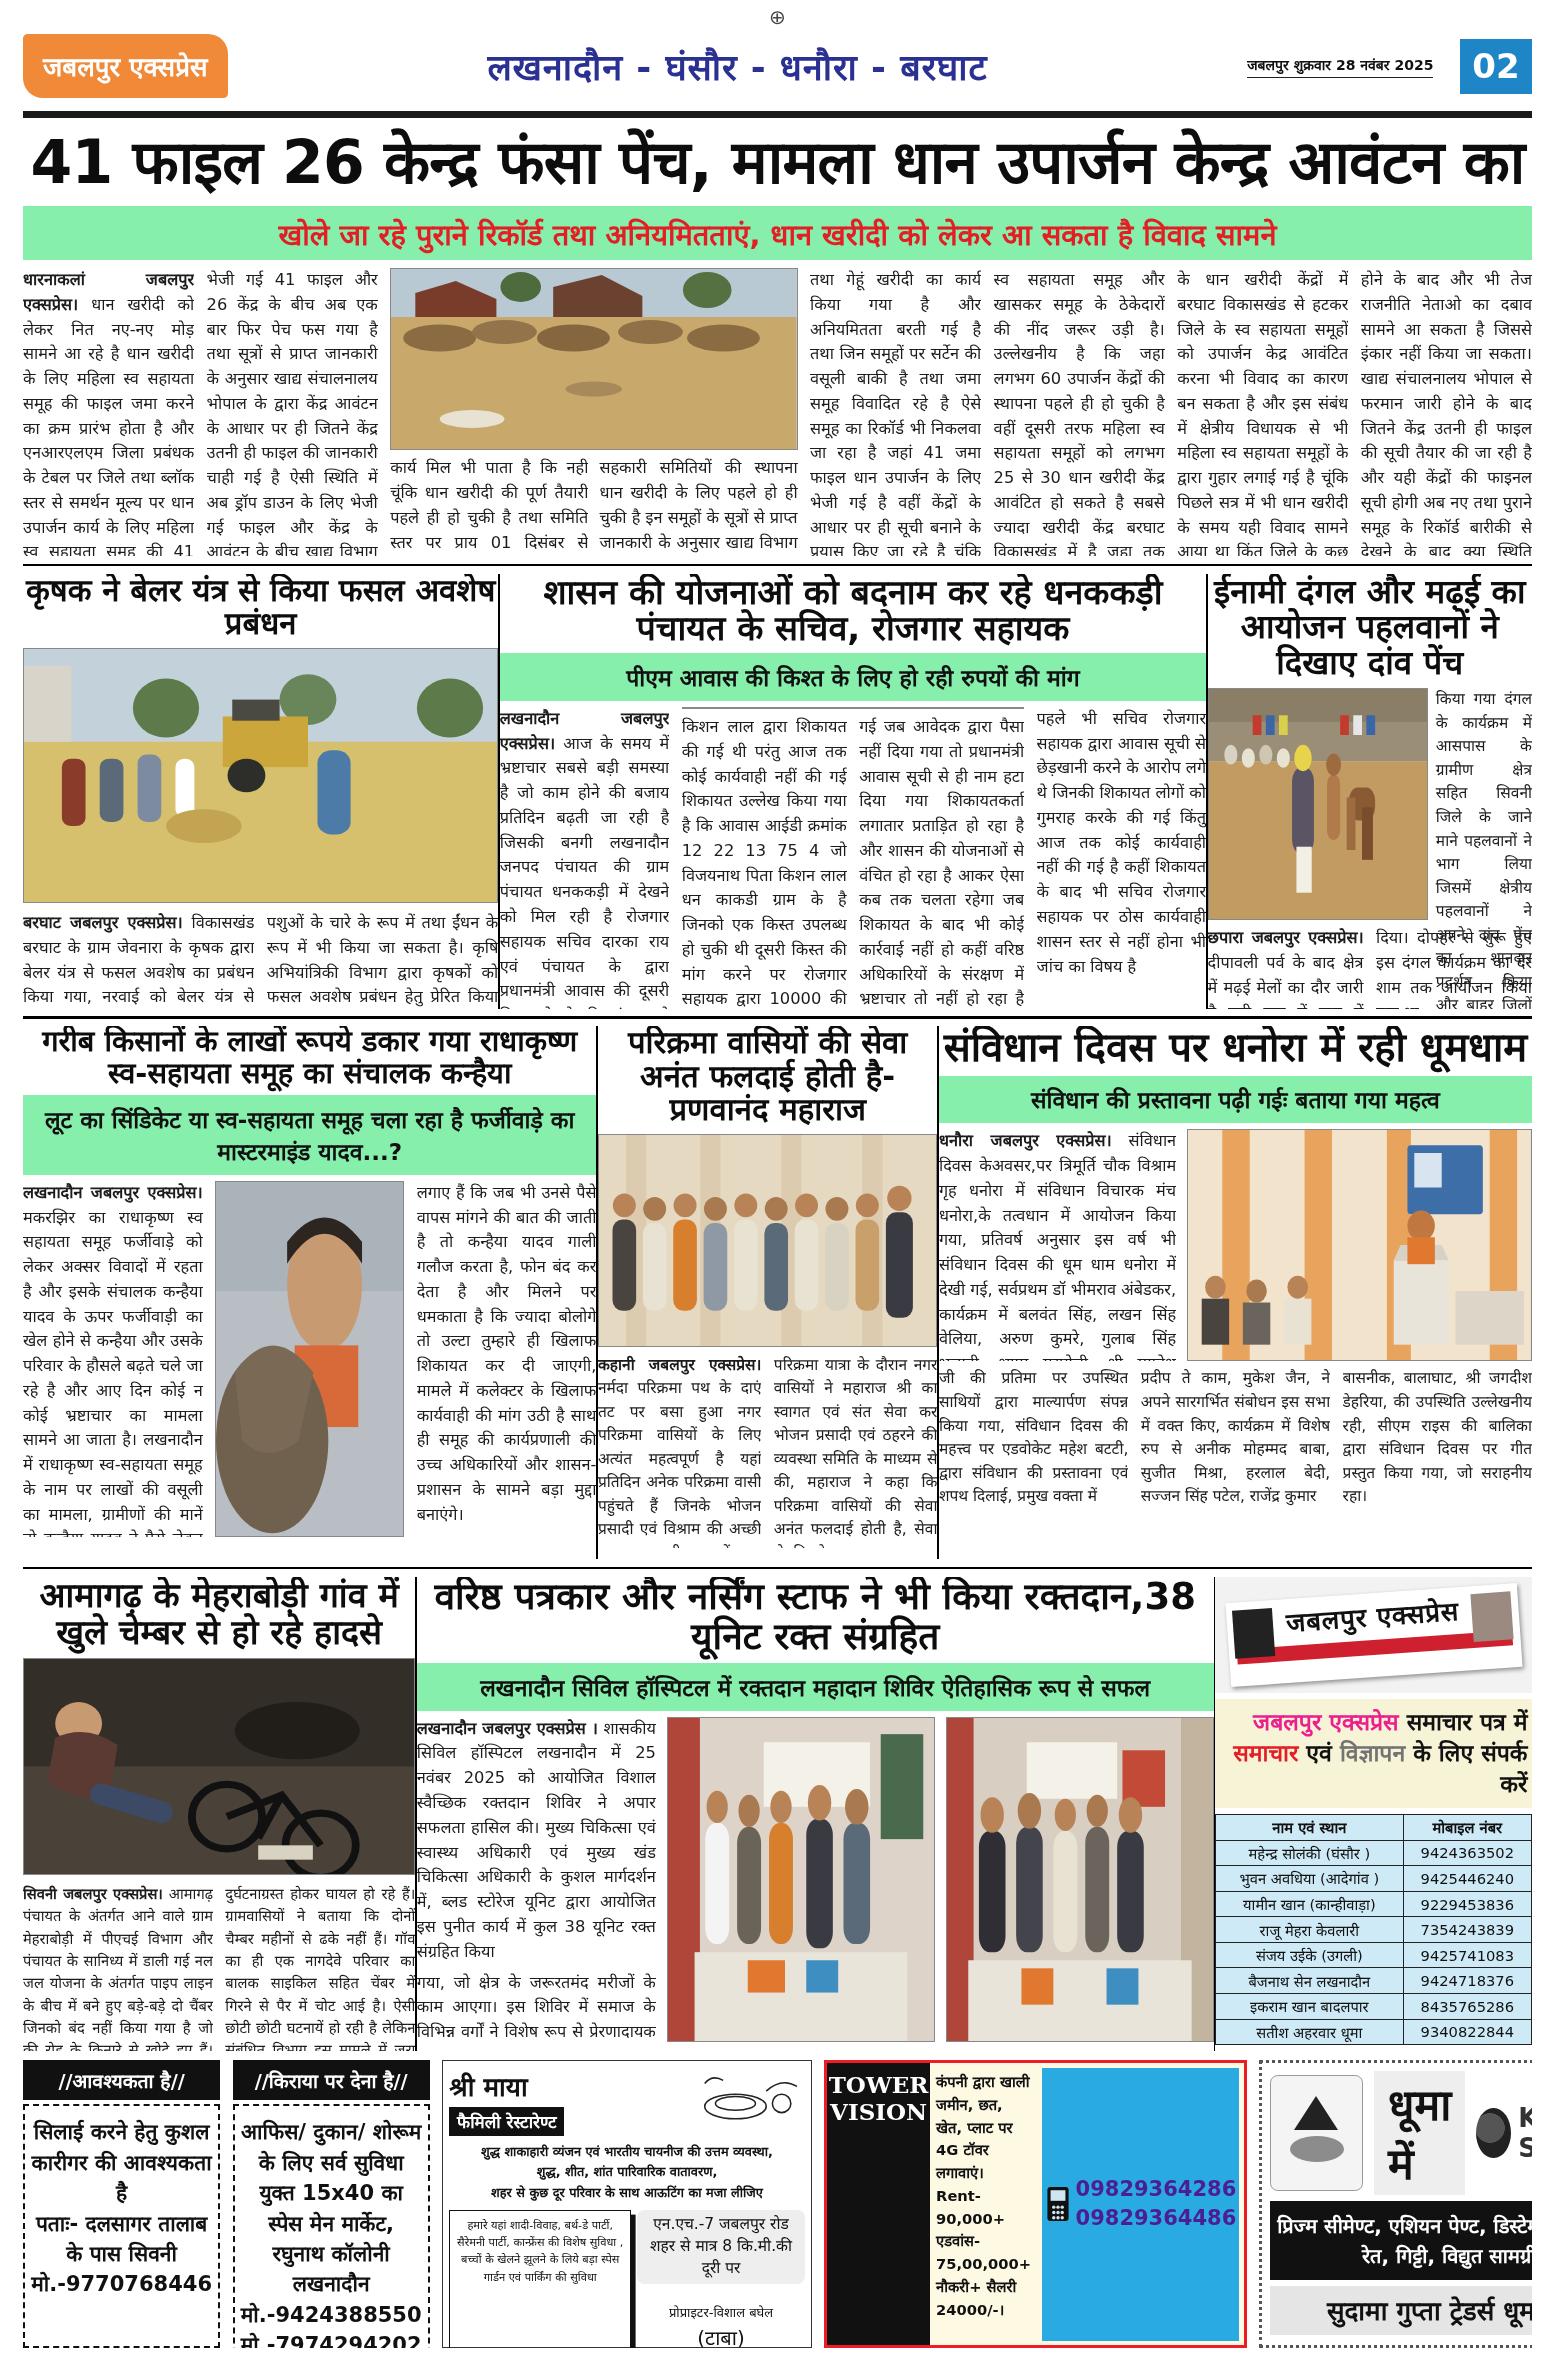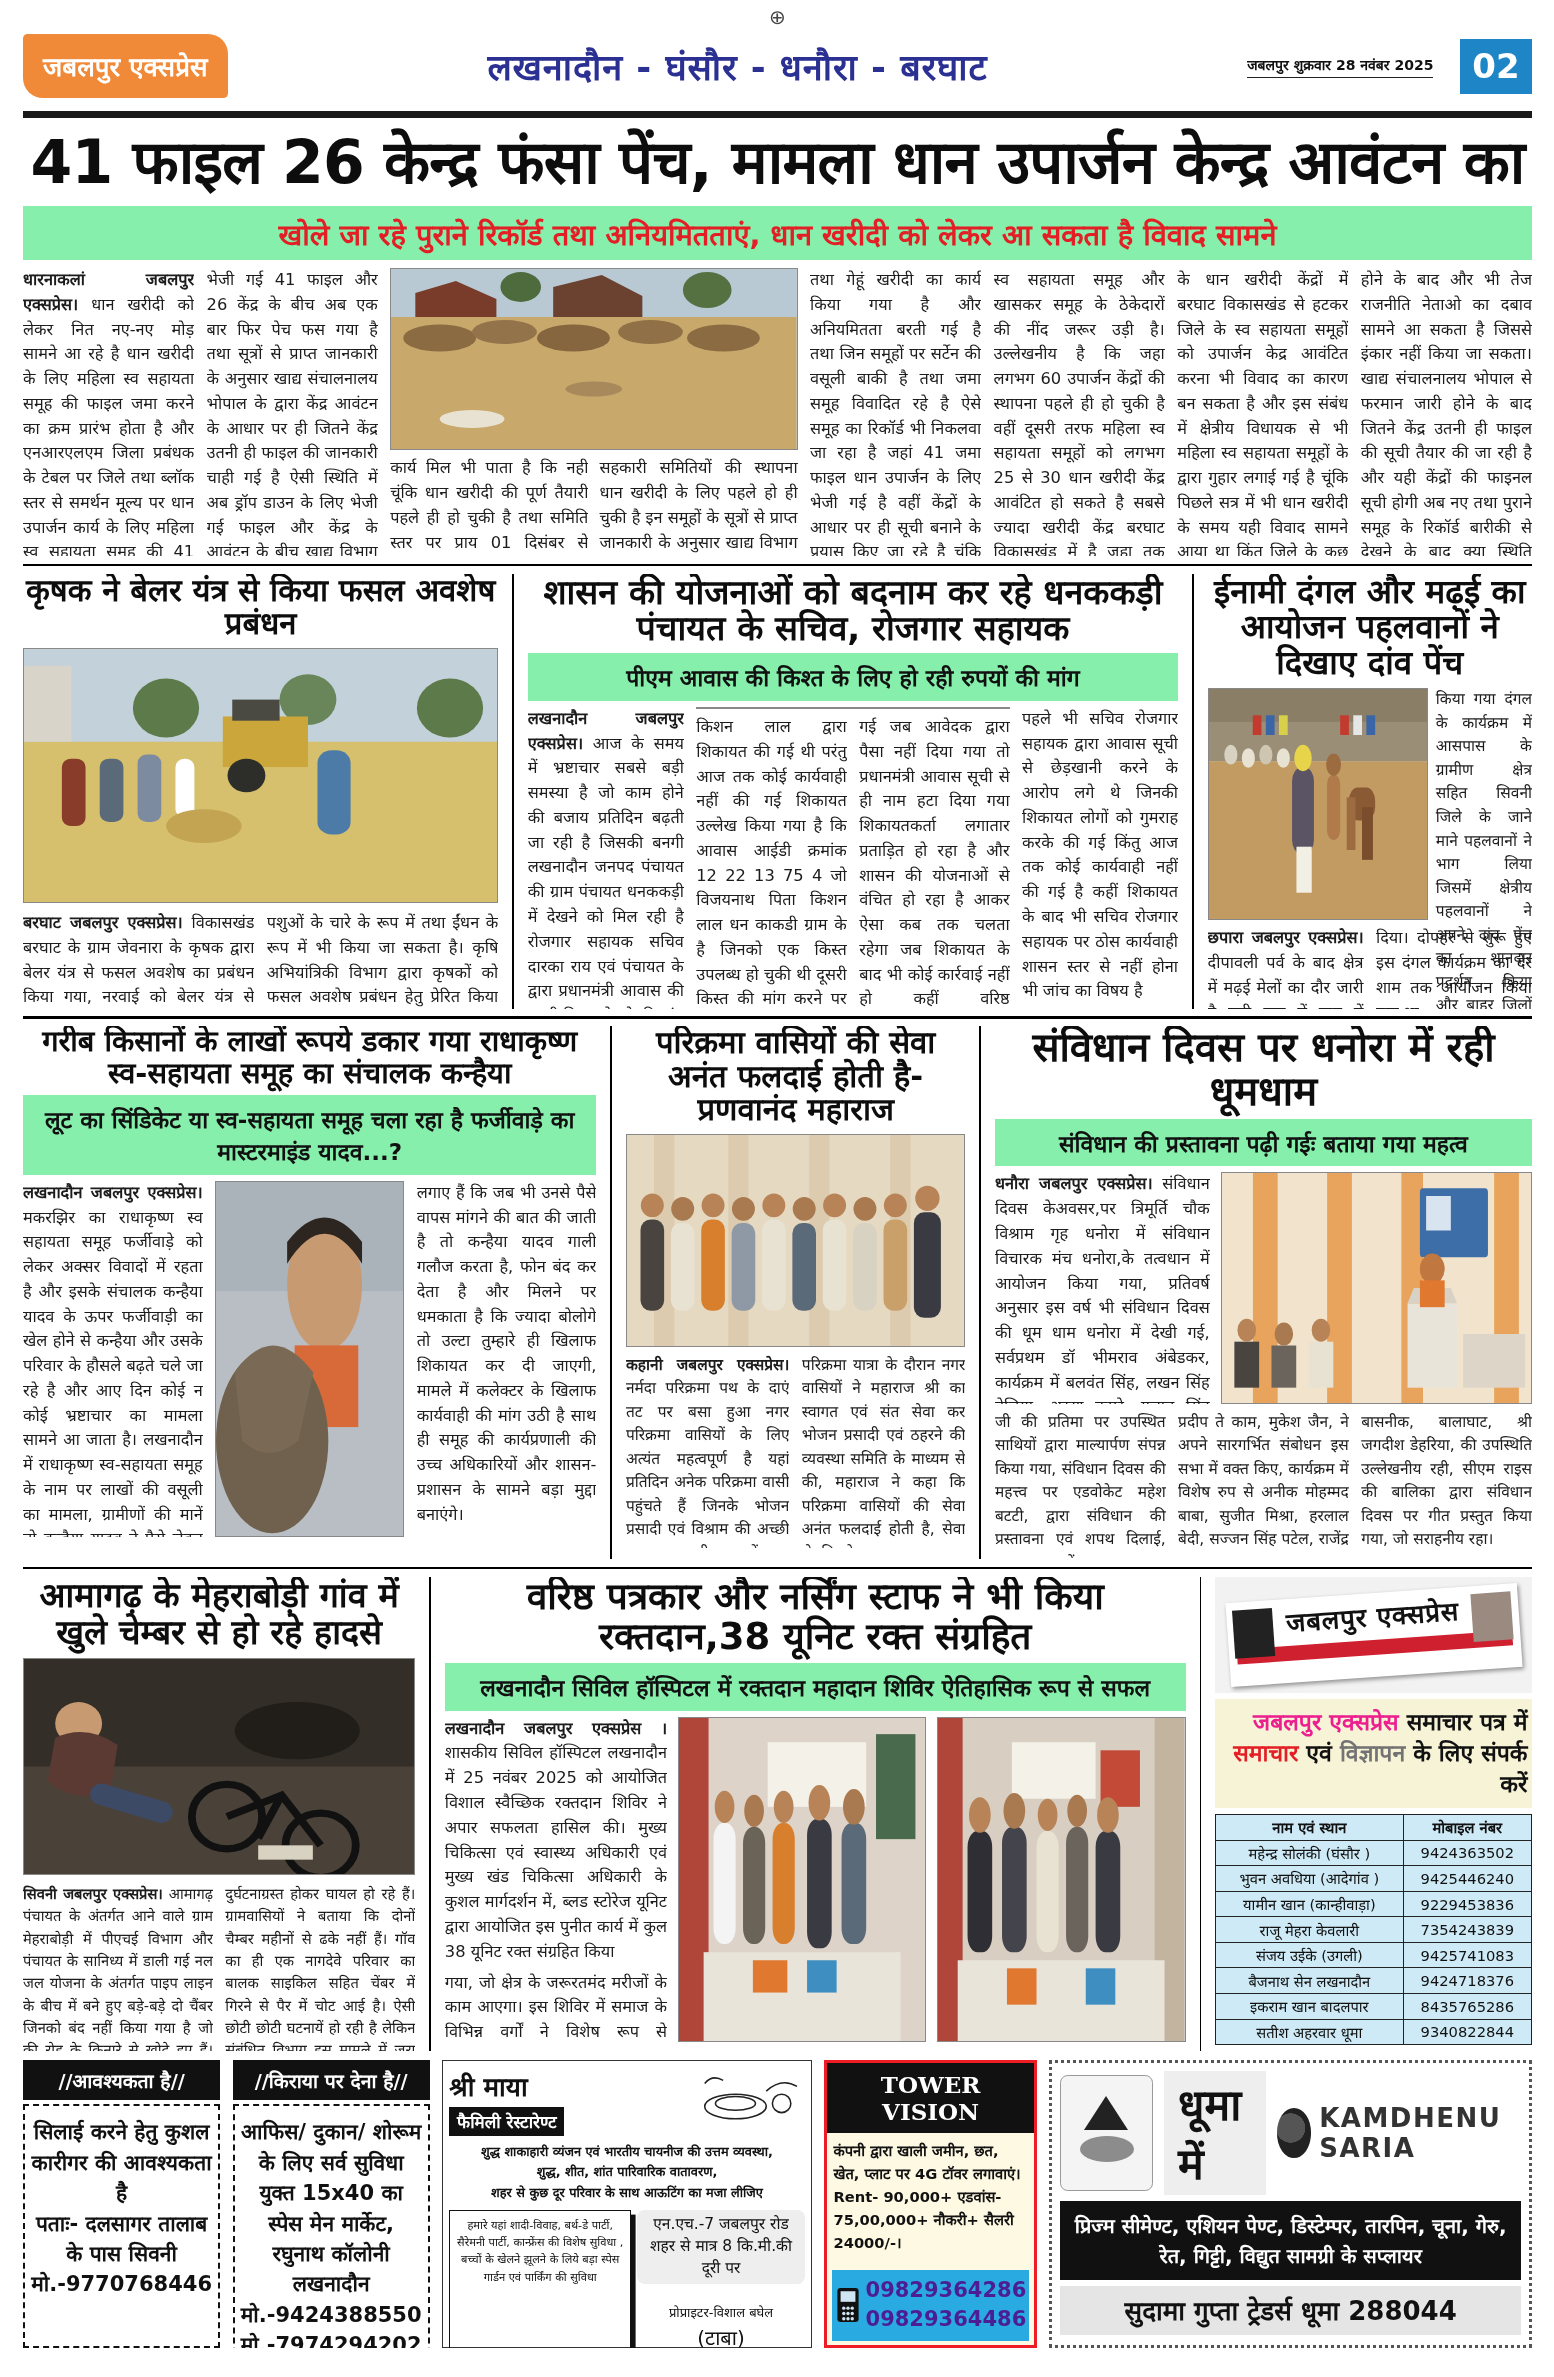--- a/index.html
+++ b/index.html
@@ -31,21 +31,21 @@
   section{overflow:hidden}
   
   .lead-headline{font-size:60px;text-align:center;letter-spacing:-0.8px;white-space:nowrap;margin-top:4.6px}
   .lead-kicker{font-size:29px;margin:11px 0 7.7px 0}
   .lead-body{display:flex;gap:12.4px;height:288px;overflow:hidden}
   .lead-body .tcol{flex:1 1 0;overflow:hidden}
   .lead-photo-block{flex:0 0 27%;display:flex;flex-direction:column;gap:6.2px}
   .lead-photo{height:182px}
   .lead-sub{display:flex;gap:11px;flex:1;overflow:hidden}
   
-  .row{display:flex;gap:14px;overflow:hidden}
+  .row{display:flex;overflow:hidden}
   .row2{height:435px}
   .row3{height:533px}
   .row4{height:474px}
   .a-baler{flex:0 0 31.5%}
   .a-dhana{flex:1}
   .a-dangal{flex:0 0 21.5%}
   .a-kanha{flex:0 0 38%}
   .a-parik{flex:0 0 22.5%}
   .a-samvi{flex:1}
   .a-chamb{flex:0 0 26%}
@@ -85,21 +85,21 @@
   .maya-title{font-weight:800;font-size:26px}
   .maya-sub{background:#111;color:#fff;font-weight:800;font-size:17px;padding:3.1px 7.7px;margin-top:3.1px;display:inline-block}
   .maya-lines{font-size:12.8px;font-weight:700;text-align:center;margin-top:6.2px;line-height:1.6}
   .maya-cols{display:flex;gap:6.2px;margin-top:6.2px;flex:1}
   .maya-box{flex:1;border:1.5px solid #111;box-shadow:4.6px 4.6px 0 #111;padding:6.2px;font-size:11.2px;
             font-weight:400;text-align:center;line-height:1.55}
   .maya-right{flex:1;text-align:center;font-weight:400}
   .maya-nh{background:#eee;border-radius:7.7px;padding:4.6px;font-size:15.5px;line-height:1.4}
   .maya-prop{font-size:13px;margin-top:19px}
   .maya-ph{font-size:20px;margin-top:3.1px}
-  .ad-tower{flex:0 0 11%;border:3.9px solid #ee1c25;background:#fdf9e3;display:flex;flex-direction:column}
+  .ad-tower{flex:0 0 11%;border:3.9px solid #ee1c25;background:#fdf9e3;display:flex;}
   .tower-head{background:#111;color:#fff;text-align:center;font-size:23px;font-weight:700;
               font-family:"DejaVu Serif",serif;padding:7.7px 1.5px}
   .tower-body{padding:7.7px 6.2px;font-size:14.7px;font-weight:700;line-height:1.55;flex:1}
   .tower-phone{background:#29abe2;color:#4c1d95;font-weight:800;font-size:21px;margin:4.6px;padding:6.2px 3.1px;
                display:flex;align-items:center;gap:4.6px}
   .tower-phone .nums{flex:1;text-align:center;line-height:1.4}
   .ad-dhooma{flex:1;border:3.1px dotted #555;padding:7.7px;display:flex;flex-direction:column;gap:6.2px}
   .dh-top{display:flex;align-items:center;gap:11px}
   .bag{width:93px;height:116px;background:#f4f4f4;border:0.8px solid #999;border-radius:7.7px;position:relative;flex:0 0 93px}
   .bag:before{content:"";position:absolute;left:23px;top:20px;border-left:22px solid transparent;

